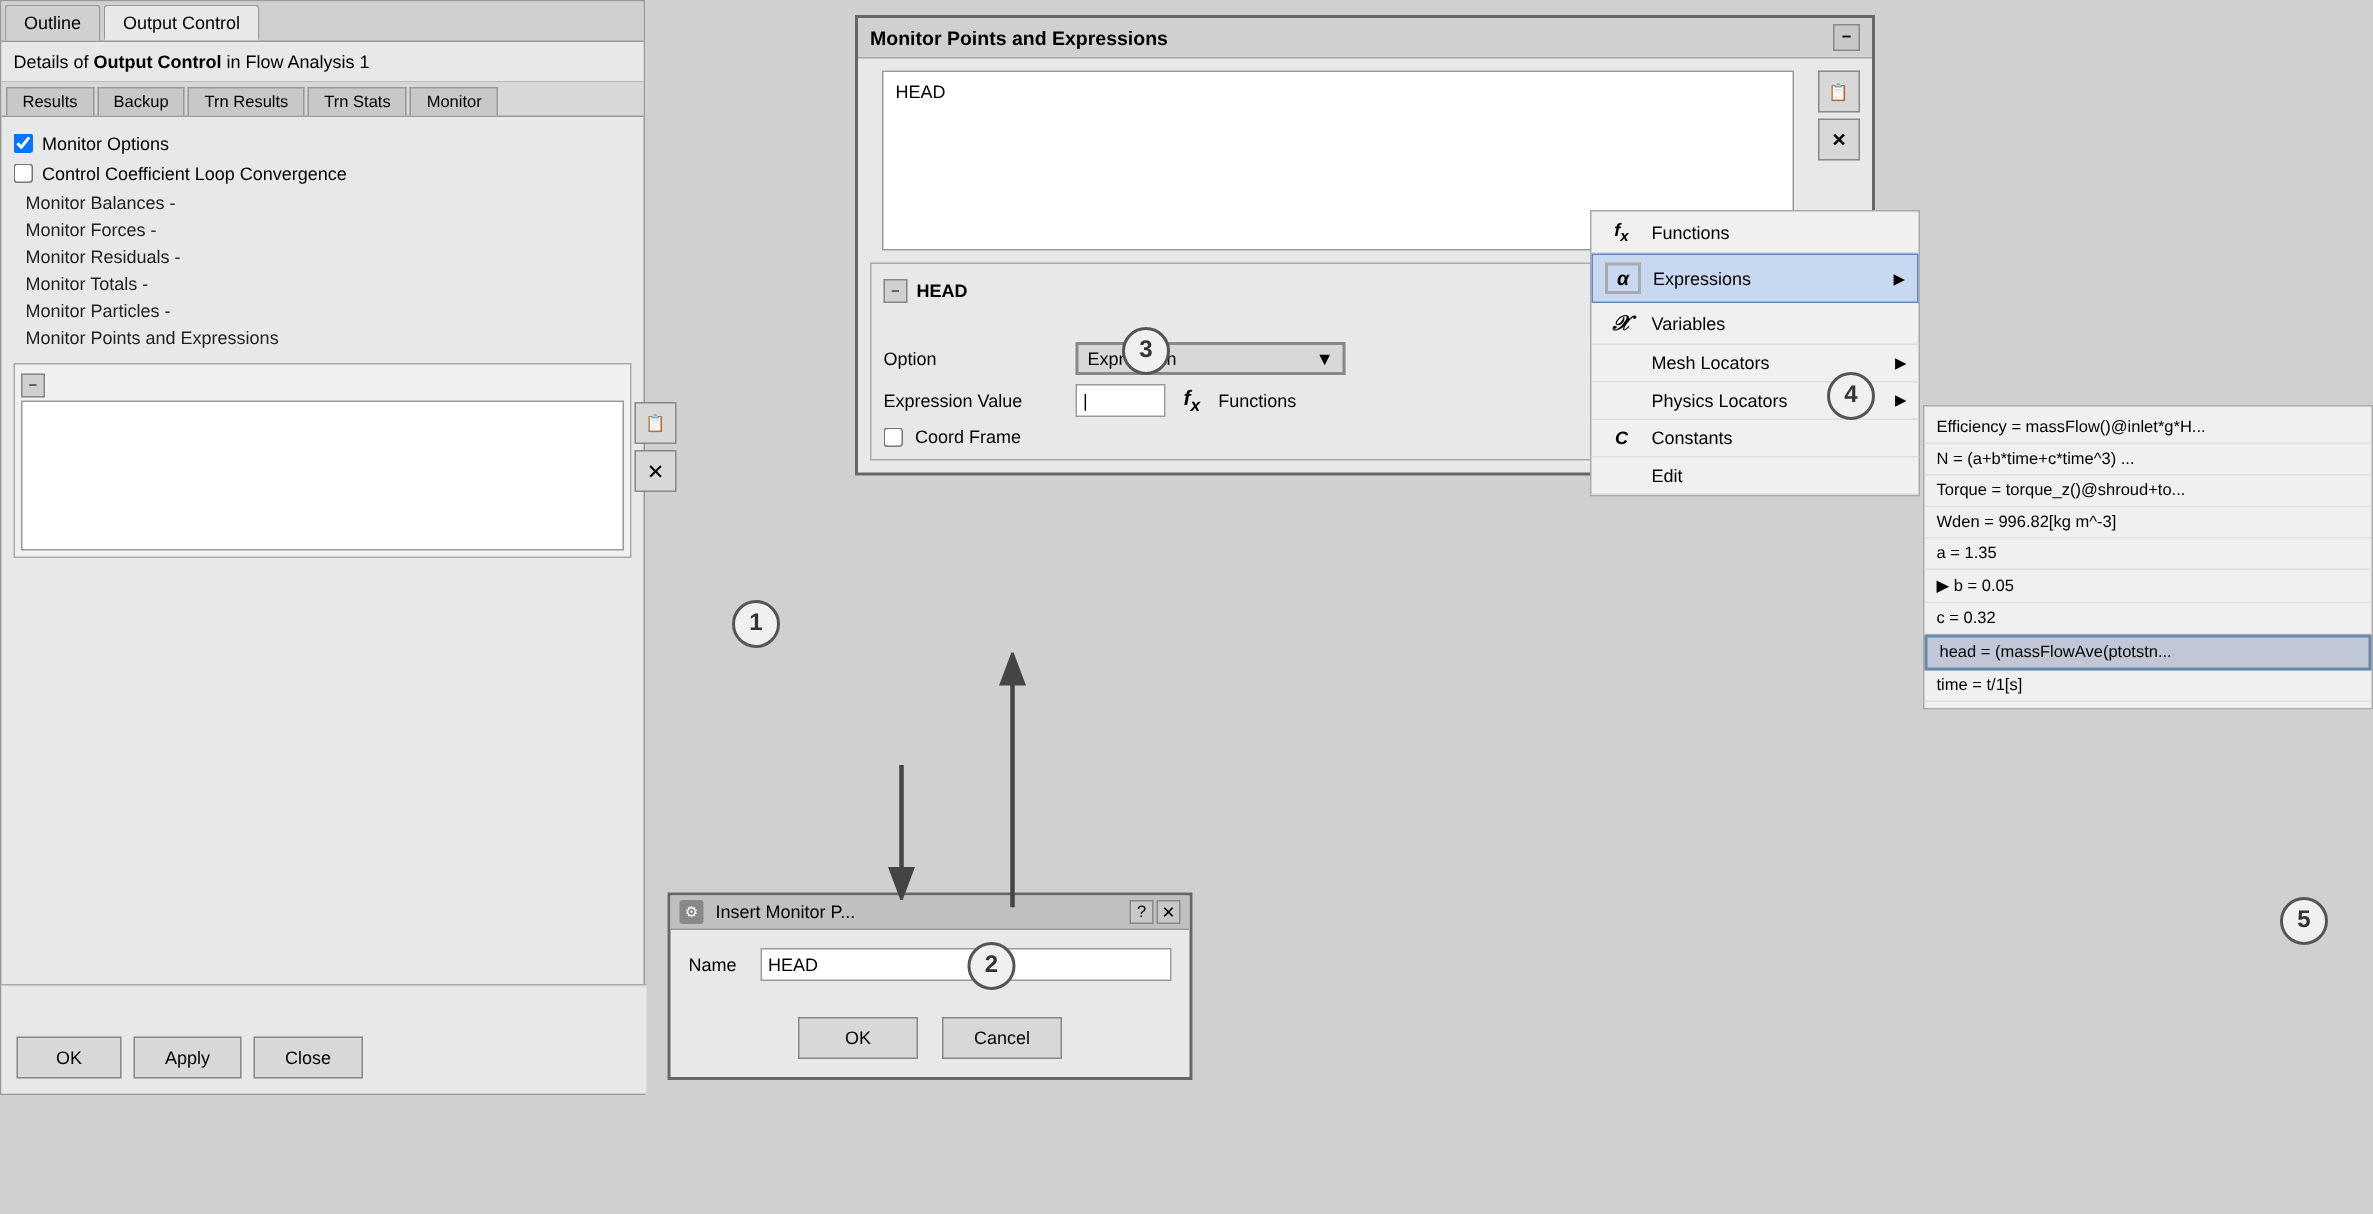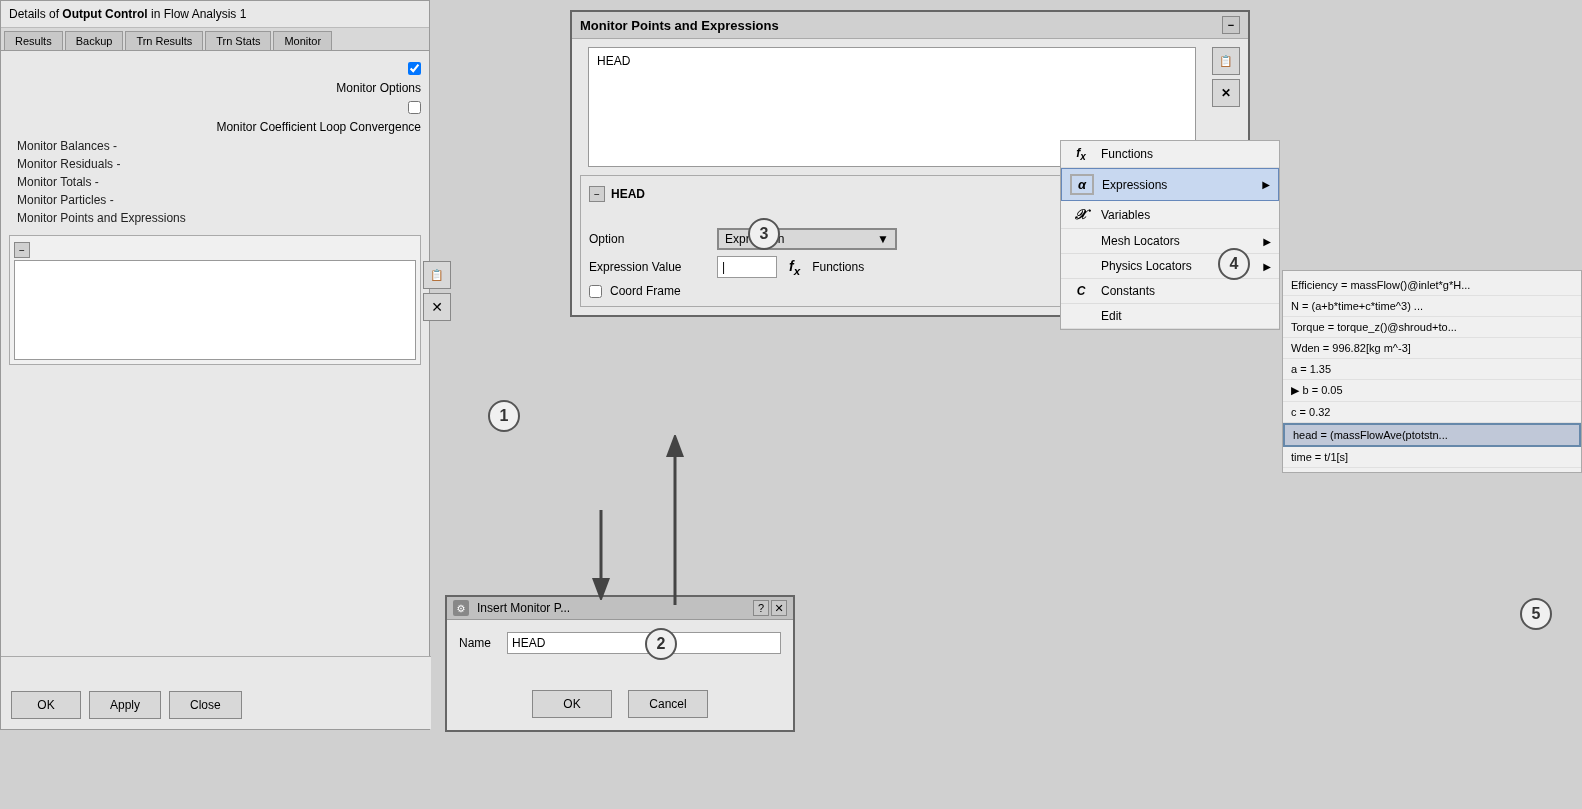--- a/index.html
+++ b/index.html
@@ -68,24 +68,23 @@
       cursor: pointer;
       font-size: 11px;
     }
 
     .panel-content {
       padding: 8px;
     }
 
     .checkbox-row {
       display: flex;
-      align-items: flex-end;
+      align-items: flex-start;
       gap: 6px;
       padding: 3px 0;
-      flex-direction: column;
     }
     .checkbox-row input[type="checkbox"] { width: 13px; height: 13px; }
 
     .menu-item {
       padding: 2px 8px;
       font-size: 12px;
       color: #222;
     }
 
     .monitor-points-section {
@@ -316,21 +315,20 @@
       display: flex; align-items: center; justify-content: center;
     }
 
     .insert-content {
       padding: 12px;
     }
     .insert-field-row {
       display: flex;
       align-items: center;
       gap: 8px;
-      margin-bottom: 12px;
     }
     .insert-label { font-size: 12px; width: 40px; }
     .insert-input {
       flex: 1;
       height: 22px;
       border: 1px solid #999;
       background: white;
       padding: 0 4px;
       font-size: 12px;
     }
@@ -386,43 +384,48 @@
       align-items: center;
       gap: 6px;
       padding: 2px 0;
     }
   </style>
 </head>
 <body>
 
 <div class="left-panel">
 
+  <div class="tab-bar">
+    <div class="tab">Outline</div>
+    <div class="tab active">Output Control</div>
+  </div>
 
   <div class="panel-title">
     <span>Details of </span><strong>Output Control</strong><span> in Flow Analysis 1</span>
   </div>
 
   <div class="sub-tab-bar">
     <div class="sub-tab">Results</div>
     <div class="sub-tab">Backup</div>
     <div class="sub-tab">Trn Results</div>
     <div class="sub-tab">Trn Stats</div>
     <div class="sub-tab highlighted">Monitor</div>
   </div>
 
   <div class="panel-content">
     <div class="checkbox-row">
       <input type="checkbox" checked="" style="">
       <span>Monitor Options</span>
     </div>
     <div class="checkbox-row">
       <input type="checkbox" style="">
-      <span>Monitor Coefficient Loop Convergence</span>
+      <span>Control Coefficient Loop Convergence</span>
     </div>
     <div class="menu-item">Monitor Balances -</div>
+    <div class="menu-item">Monitor Forces -</div>
     <div class="menu-item">Monitor Residuals -</div>
     <div class="menu-item">Monitor Totals -</div>
     <div class="menu-item">Monitor Particles -</div>
     <div class="menu-item">Monitor Points and Expressions</div>
 
     <div class="monitor-points-section">
       <div class="section-header-row">
         <div class="collapse-btn">−</div>
       </div>
       <div class="list-box">

